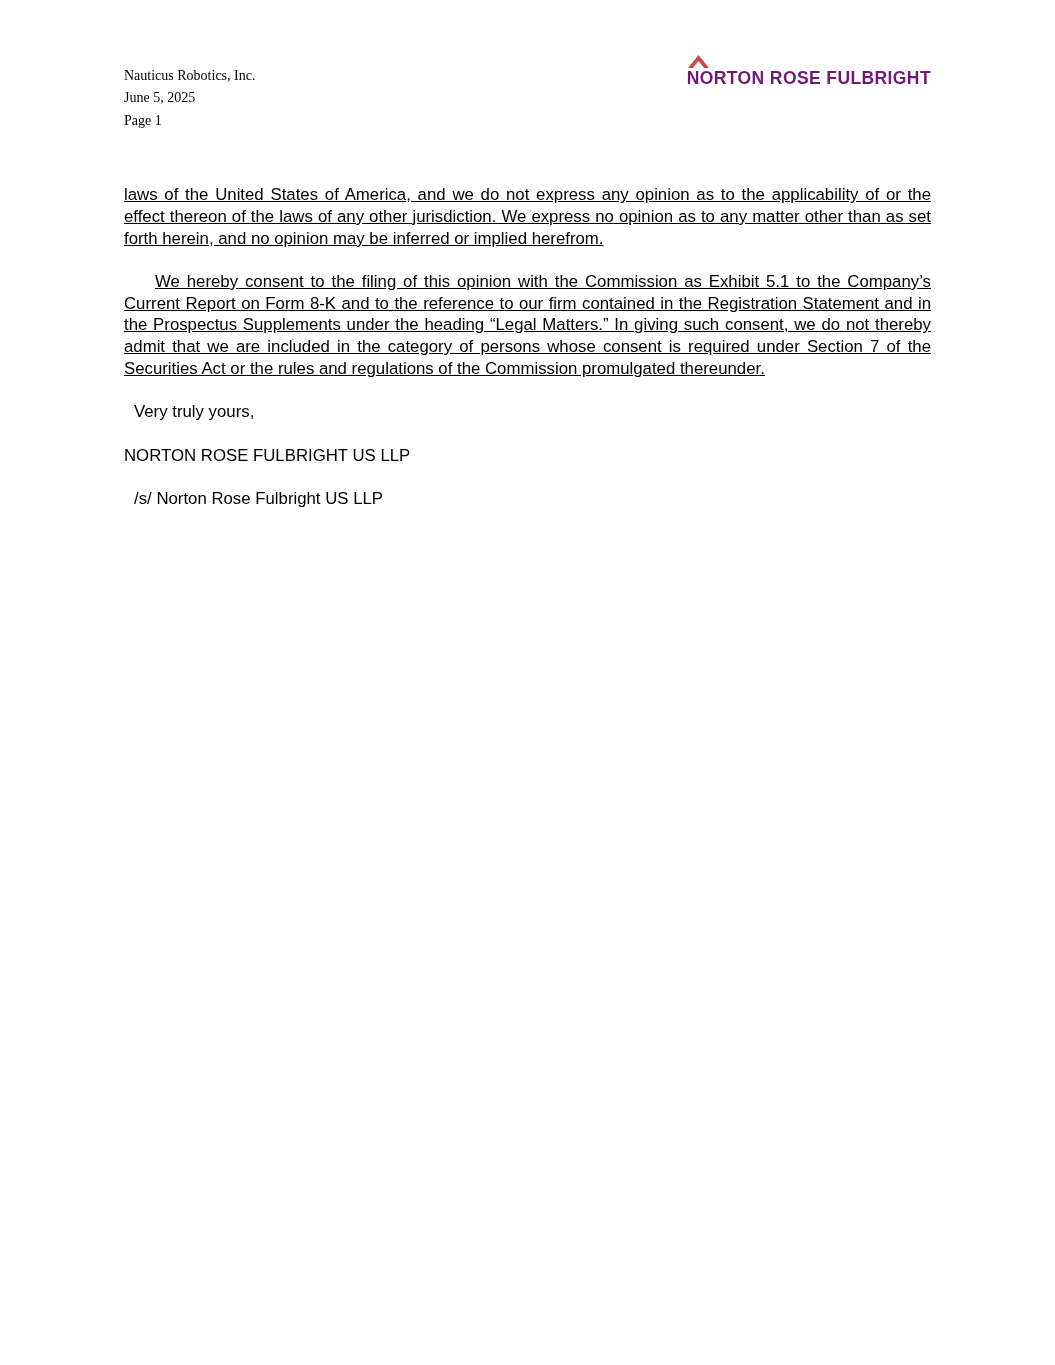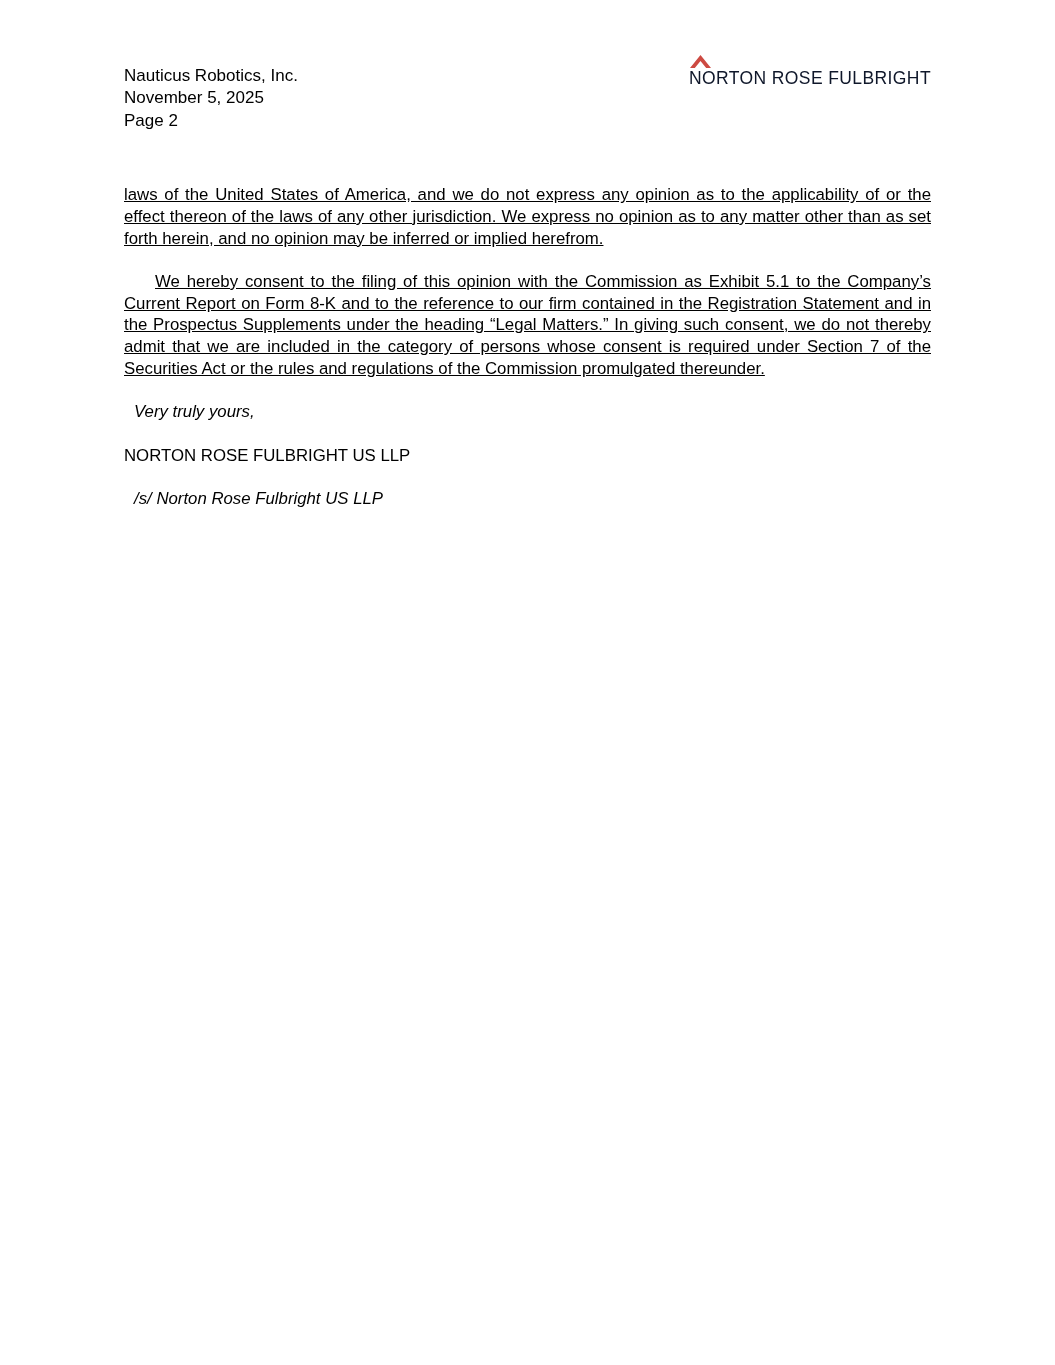--- a/index.html
+++ b/index.html
@@ -17,42 +17,43 @@
     font-family: "Liberation Sans", sans-serif;
     color: #000000;
     overflow: hidden;
   }
   .header-row {
     display: flex;
     justify-content: space-between;
     align-items: flex-start;
   }
   .recipient-block {
-    font-size: 17px;
+    font-size: 14px;
     line-height: 22.4px;
     color: #000000;
+    font-family: Liberation Serif, serif;
   }
   .logo {
     position: relative;
     margin-top: 2px;
     white-space: nowrap;
   }
   .logo-caret {
     position: absolute;
     left: 1px;
     top: -12px;
     width: 21px;
     height: 13px;
     display: block;
   }
   .logo-text {
     font-size: 17.5px;
-    font-weight: 400;
+    font-weight: 700;
     letter-spacing: 0.4px;
-    color: #0f172a;
+    color: #701a75;
     line-height: 22px;
   }
   .letter-body {
     margin-top: 52px;
     font-size: 16.8px;
     line-height: 21.7px;
   }
   .letter-body p {
     margin: 0 0 21.7px 0;
     text-align: justify;
@@ -62,34 +63,33 @@
     text-indent: 31px;
   }
   .closing-line {
     margin: 0 0 21.7px 0;
     font-size: 16.8px;
     line-height: 21.7px;
     text-align: left;
   }
   .closing-line.inset {
     padding-left: 10px;
-    font-style: italic;
   }
 </style>
 </head>
 <body>
 
 <div class="page">
 
   <div class="header-row">
 
     <div class="recipient-block">
       <div>Nauticus Robotics, Inc.</div>
-      <div>November 5, 2025</div>
-      <div>Page 2</div>
+      <div>June 5, 2025</div>
+      <div>Page 1</div>
     </div>
 
     <div class="logo">
       <svg class="logo-caret" viewBox="0 0 21 13" aria-hidden="true">
         <polygon points="0,13 10.5,0 21,13 16.2,13 10.5,5.9 4.8,13" fill="#cd4a42"></polygon>
       </svg>
       <span class="logo-text">NORTON ROSE FULBRIGHT</span>
     </div>
 
   </div>

